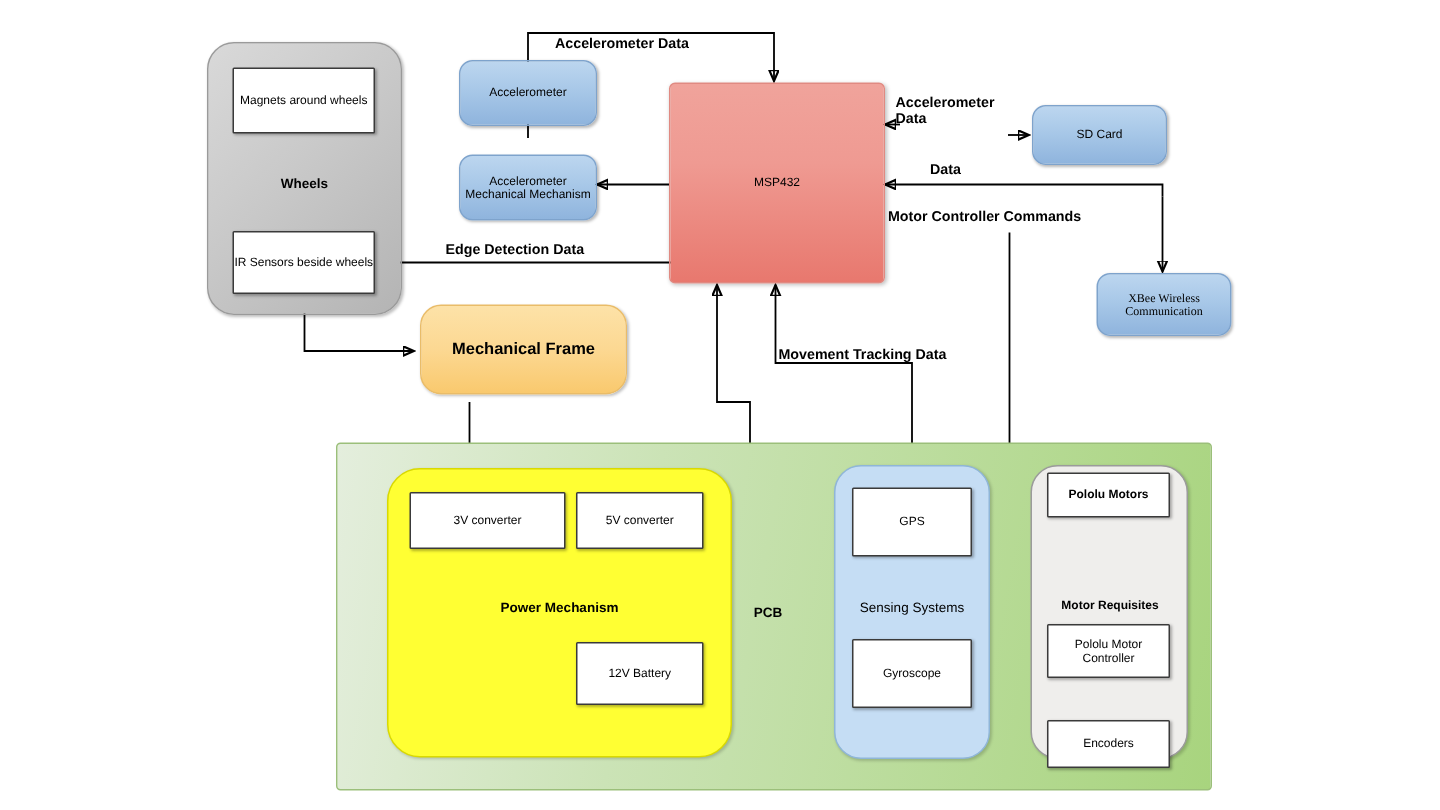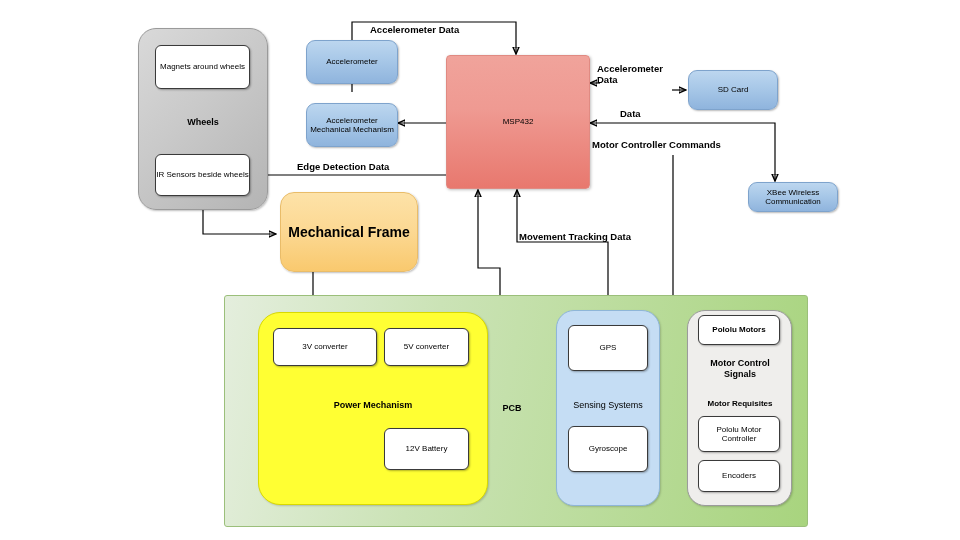--- a/index.html
+++ b/index.html
@@ -17,21 +17,21 @@
               box-shadow:1px 1px 2px rgba(0,0,0,.25);}
   .grp-pcb{background:linear-gradient(100deg,#e4eedd 0%,#cbe3b6 35%,#a8d47e 100%);
            border:1px solid #9bbf7a;border-radius:3px;}
   .grp-power{background:#ffff33;border:1px solid #d9d900;border-radius:22px;
              box-shadow:1px 1px 2px rgba(0,0,0,.18);}
   .grp-sense{background:#c5ddf4;border:1px solid #8fb6d8;border-radius:18px;
              box-shadow:1px 1px 2px rgba(0,0,0,.18);}
   .grp-motor{background:#efeeec;border:1px solid #9b9b9b;border-radius:18px;
              box-shadow:1px 1px 2px rgba(0,0,0,.18);}
 
-  .box-white{background:#ffffff;border:1px solid #3a3a3a;border-radius:6px;
+  .box-white{background:#ffffff;border:1px solid #3a3a3a;border-radius:1px;
              box-shadow:1px 1px 2px rgba(0,0,0,.30);}
   .box-blue{background:linear-gradient(180deg,#bcd6ef 0%,#a8c8e8 45%,#8fb4dd 100%);
             border:1px solid #7ea3cc;border-radius:9px;
             box-shadow:1px 1px 2px rgba(0,0,0,.28);}
   .box-red{background:linear-gradient(180deg,#f0a39b 0%,#ef9a92 40%,#e8786e 100%);
            border:1px solid #e08a82;border-radius:4px;
            box-shadow:1px 1px 3px rgba(0,0,0,.25);}
   .box-orange{background:linear-gradient(180deg,#fde2a8 0%,#fcd892 50%,#f9c96e 100%);
               border:1px solid #e9bc69;border-radius:14px;
               box-shadow:1px 1px 2px rgba(0,0,0,.25);}
@@ -105,26 +105,26 @@
     <span>Accelerometer Mechanical Mechanism</span>
   </div>
 
   <div class="node box-red lbl-node" style="left:446px;top:55px;width:144px;height:134px;">
     <span>MSP432</span>
   </div>
 
   <div class="node box-blue lbl-node" style="left:688px;top:70px;width:90px;height:40px;">
     <span>SD Card</span>
   </div>
-  <div class="node box-blue lbl-node" style="left:748px;top:182px;width:90px;height:30px;">
+  <div class="node box-blue lbl-node" style="left:731px;top:182px;width:90px;height:42px;font-family:Liberation Serif, serif;">
     <span>XBee Wireless Communication</span>
   </div>
 
-  <div class="node box-orange lbl-node" style="left:280px;top:192px;width:138px;height:80px;
-       font-weight:bold;font-size:14px;">
+  <div class="node box-orange lbl-node" style="left:280px;top:203px;width:138px;height:60px;
+       font-weight:bold;font-size:11px;">
     <span>Mechanical Frame</span>
   </div>
 
   <div class="node grp-pcb" style="left:224px;top:295px;width:584px;height:232px;"></div>
   <div class="lbl-group" style="left:490px;top:403px;width:44px;">PCB</div>
 
   <div class="node grp-power" style="left:258px;top:312px;width:230px;height:193px;"></div>
   <div class="lbl-group" style="left:288px;top:400px;width:170px;">Power Mechanism</div>
   <div class="node box-white lbl-node" style="left:273px;top:328px;width:104px;height:38px;">
     <span>3V converter</span>
@@ -139,30 +139,28 @@
   <div class="node grp-sense" style="left:556px;top:310px;width:104px;height:196px;"></div>
   <div class="lbl-group" style="left:560px;top:400px;width:96px;font-weight:normal;">Sensing Systems</div>
   <div class="node box-white lbl-node" style="left:568px;top:325px;width:80px;height:46px;">
     <span>GPS</span>
   </div>
   <div class="node box-white lbl-node" style="left:568px;top:426px;width:80px;height:46px;">
     <span>Gyroscope</span>
   </div>
 
   <div class="node grp-motor" style="left:687px;top:310px;width:105px;height:196px;"></div>
-  <div class="lbl-group" style="left:690px;top:358px;width:100px;white-space:pre-line;">Motor Control
-Signals</div>
   <div class="lbl-group" style="left:690px;top:399px;width:100px;font-size:8px;">Motor Requisites</div>
   <div class="node box-white lbl-node" style="left:698px;top:315px;width:82px;height:30px;font-weight:bold;">
     <span>Pololu Motors</span>
   </div>
   <div class="node box-white lbl-node" style="left:698px;top:416px;width:82px;height:36px;">
     <span>Pololu Motor Controller</span>
   </div>
-  <div class="node box-white lbl-node" style="left:698px;top:460px;width:82px;height:32px;">
+  <div class="node box-white lbl-node" style="left:698px;top:480px;width:82px;height:32px;">
     <span>Encoders</span>
   </div>
 
   <div class="edge-label" style="left:370px;top:24px;width:180px;">Accelerometer Data</div>
   <div class="edge-label" style="left:597px;top:63px;width:90px;">Accelerometer
 Data</div>
   <div class="edge-label" style="left:620px;top:108px;width:50px;">Data</div>
   <div class="edge-label" style="left:592px;top:139px;width:160px;text-align:left;">Motor Controller Commands</div>
   <div class="edge-label" style="left:297px;top:161px;width:140px;">Edge Detection Data</div>
   <div class="edge-label" style="left:519px;top:231px;width:160px;text-align:left;">Movement Tracking Data</div>

